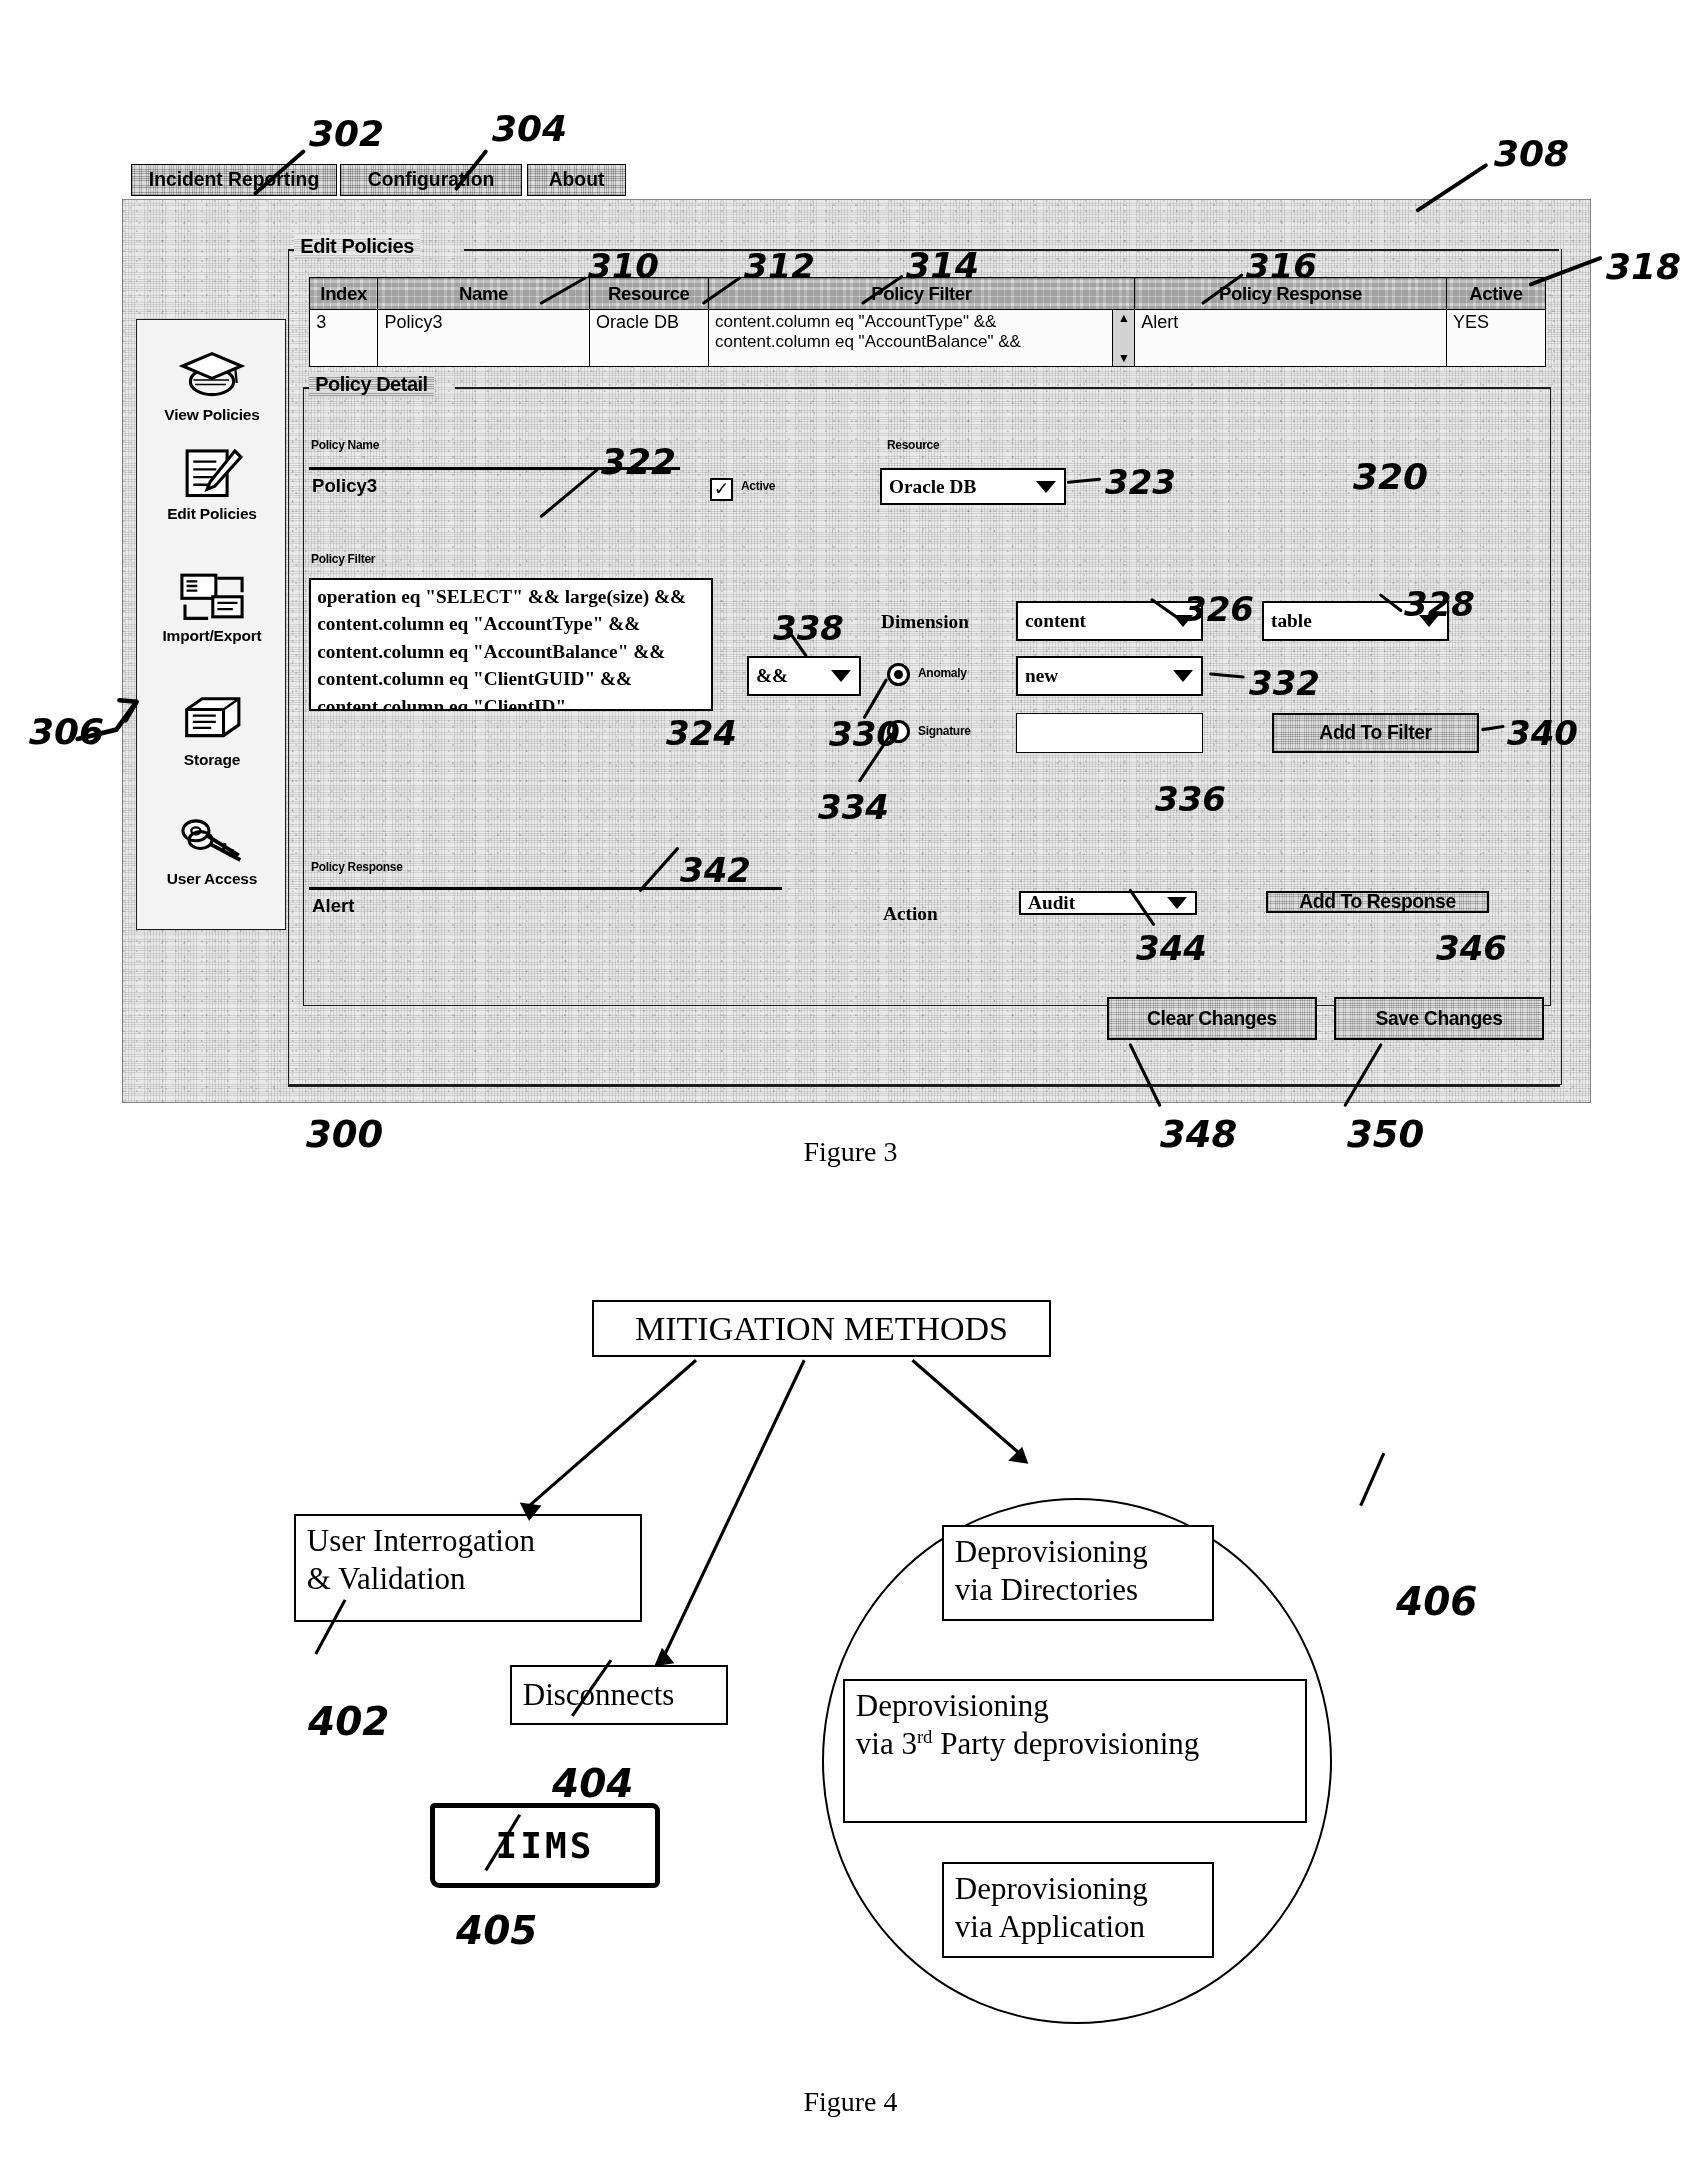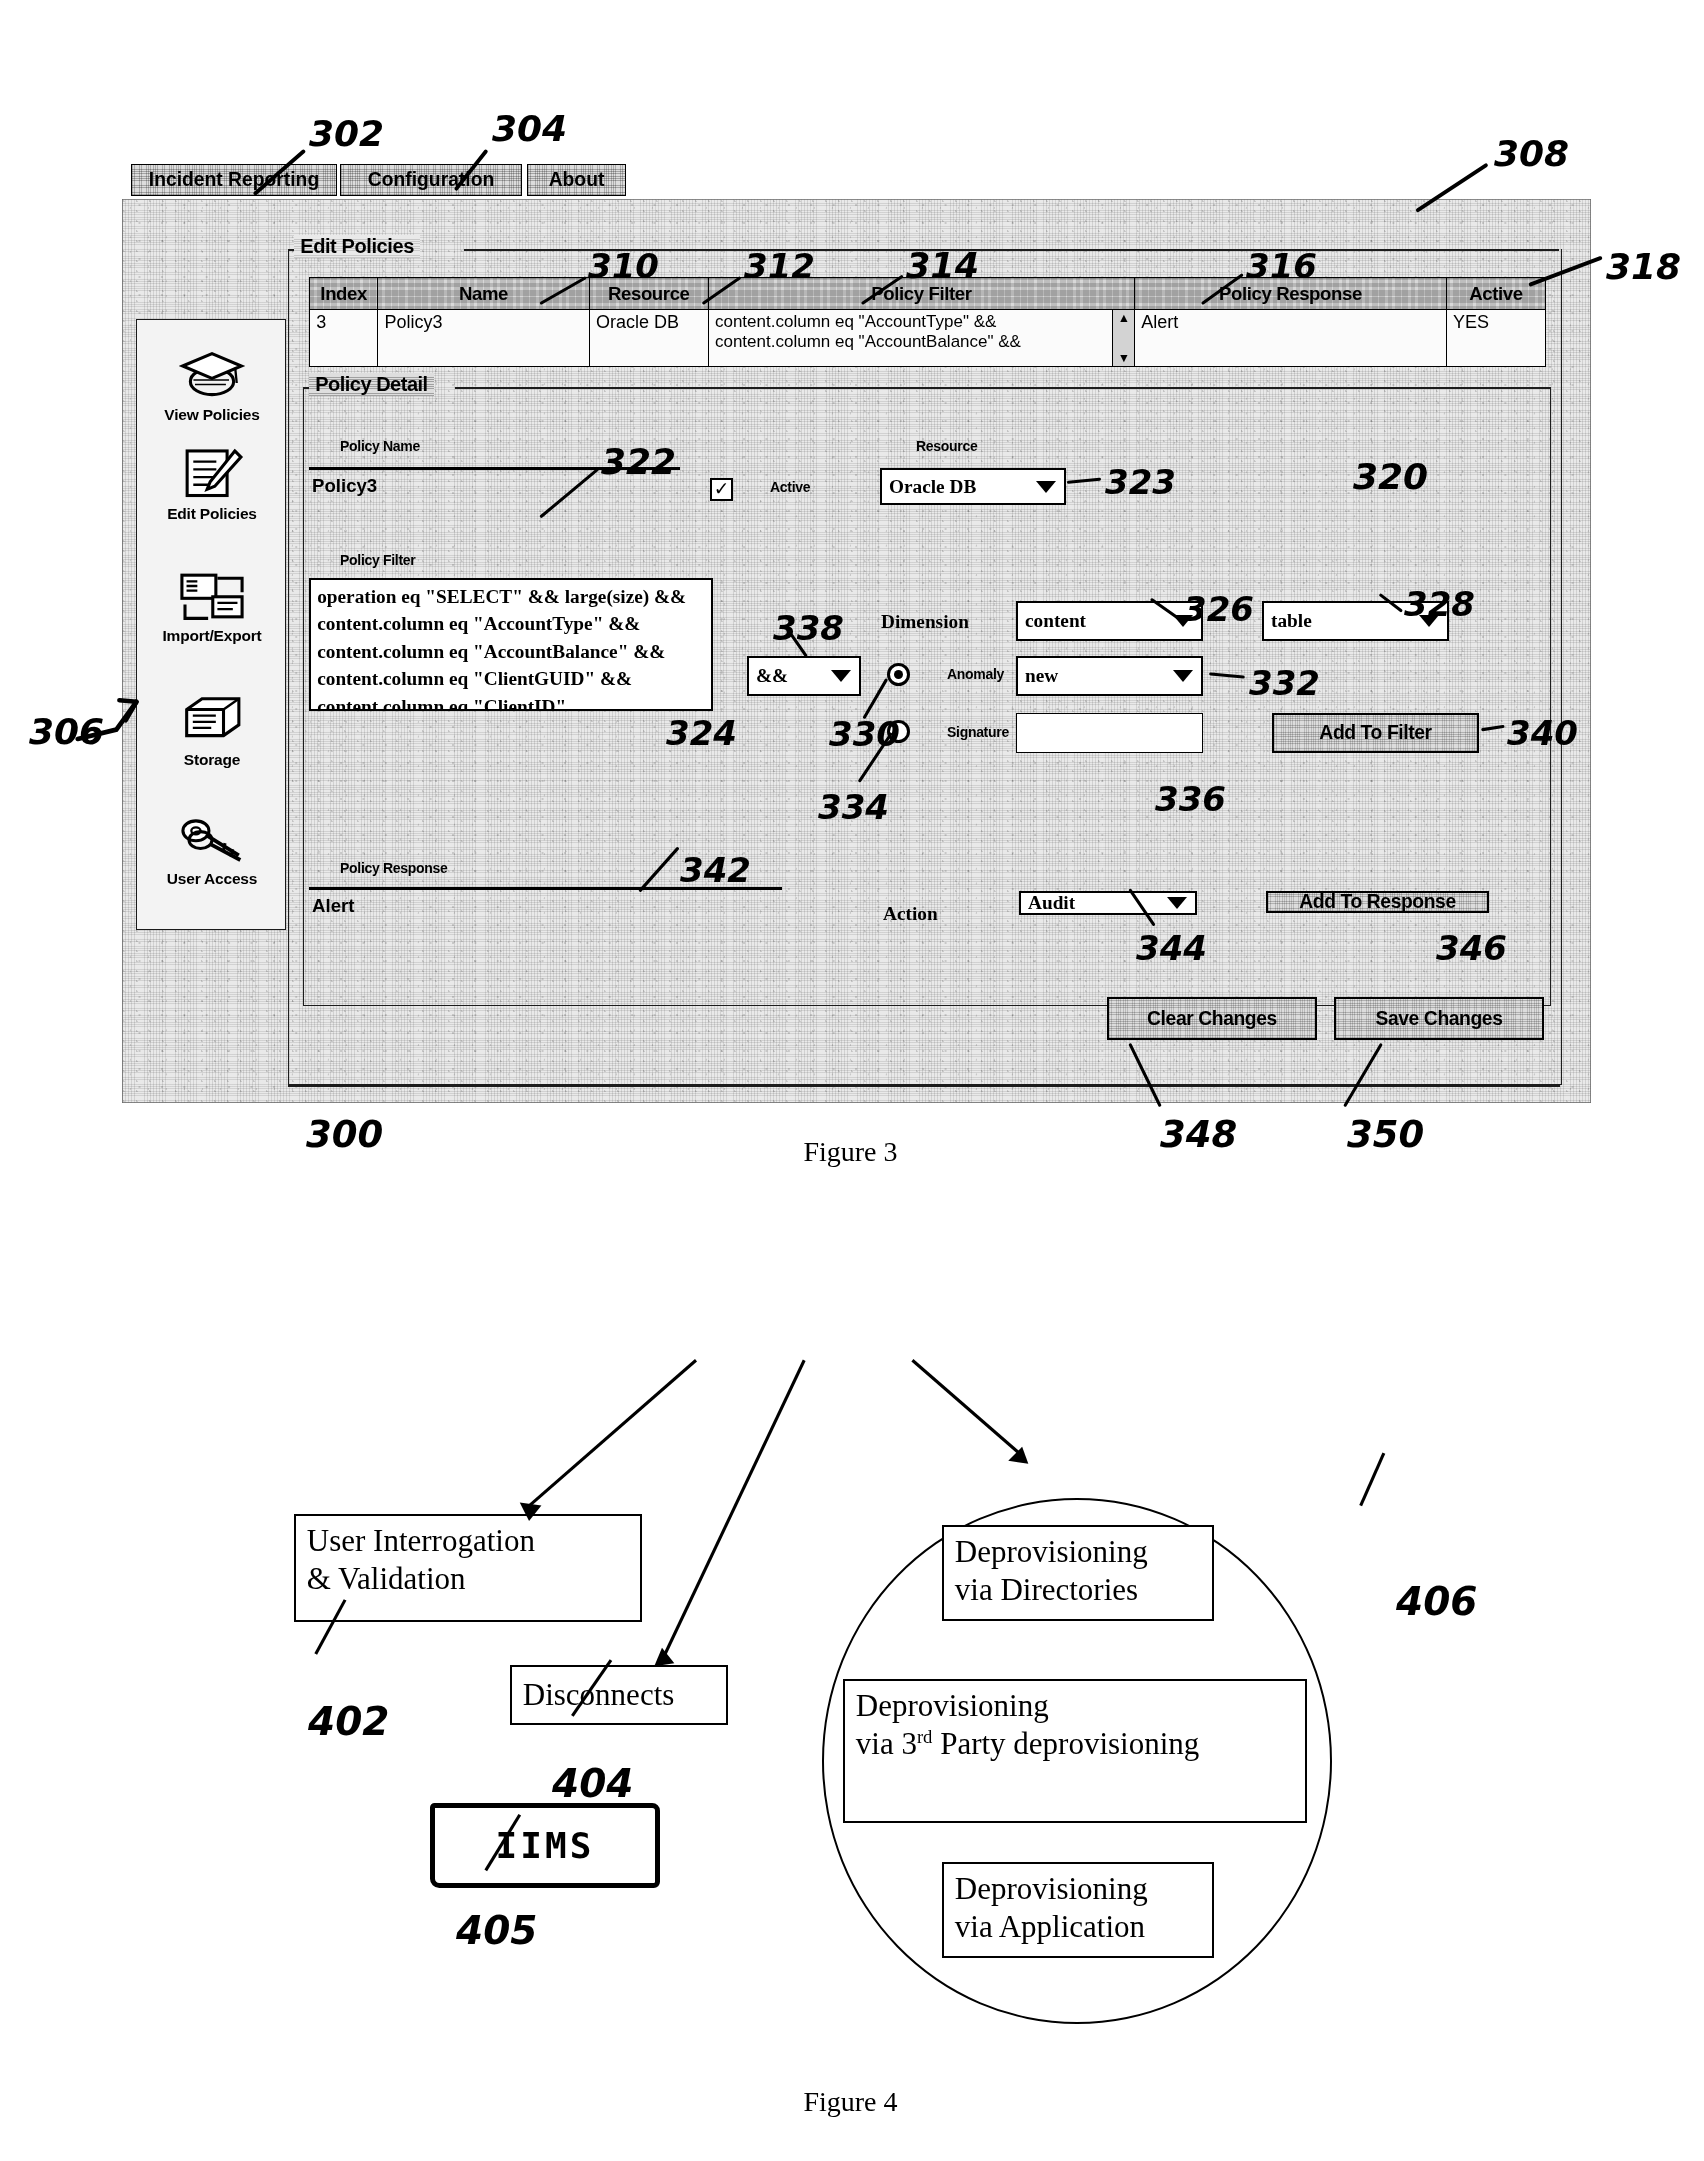--- a/index.html
+++ b/index.html
@@ -145,22 +145,22 @@
     background:
       repeating-linear-gradient(0deg, rgba(0,0,0,.28) 0 0.8px, rgba(0,0,0,0) 0.8px 2.3px),
       #dedede;
   }
   #pd-top-l { position:absolute; left:303px; top:387px; width:6.2px; height:1.5px; background:#1c1c1c;}
   #pd-top-r { position:absolute; left:455px; top:387px; width:1095px; height:1.5px; background:#1c1c1c;}
 
   .lbl {
     position: absolute;
     font-family: "Liberation Sans", sans-serif;
-    font-weight: 700; font-size: 14px;
-    letter-spacing: -0.3px; white-space: nowrap; padding-left: 29px;
+    font-weight: 700; font-size: 12px;
+    letter-spacing: -0.3px; white-space: nowrap;
   }
   .lbl-serif {
     position: absolute;
     font-family: "Liberation Serif", serif;
     font-weight: 700; font-size: 19.3px; white-space: nowrap;
   }
 
   .textbox {
     position: absolute;
     background: #ffffff;
@@ -539,20 +539,21 @@
   <div class="hand abs" style="left:680px; top:850px; font-size:34px;">342</div>
   <div class="hand abs" style="left:1136px; top:928px; font-size:34px;">344</div>
   <div class="hand abs" style="left:1436px; top:928px; font-size:34px;">346</div>
   <div class="hand abs" style="left:1160px; top:1113px; font-size:37px;">348</div>
   <div class="hand abs" style="left:1347px; top:1113px; font-size:37px;">350</div>
   <div class="hand abs" style="left:306px; top:1113px; font-size:37px;">300</div>
 </div>
 
 <div id="figure4">
 
+  <div class="f4box" id="f4-title" style="left:592px; top:94px; width:459px; height:57px; font-size:34px; display:flex; align-items:center; justify-content:center;">MITIGATION METHODS</div>
 
   <div class="f4box" style="left:294px; top:308px; width:348px; height:108px; white-space:pre-line;">User Interrogation
 &amp; Validation</div>
 
   <div class="f4box" style="left:510px; top:459px; width:218px; height:60px; display:flex; align-items:center;">Disconnects</div>
 
   <div id="iims-box">IIMS</div>
 
   <div id="f4-circle"></div>
 

